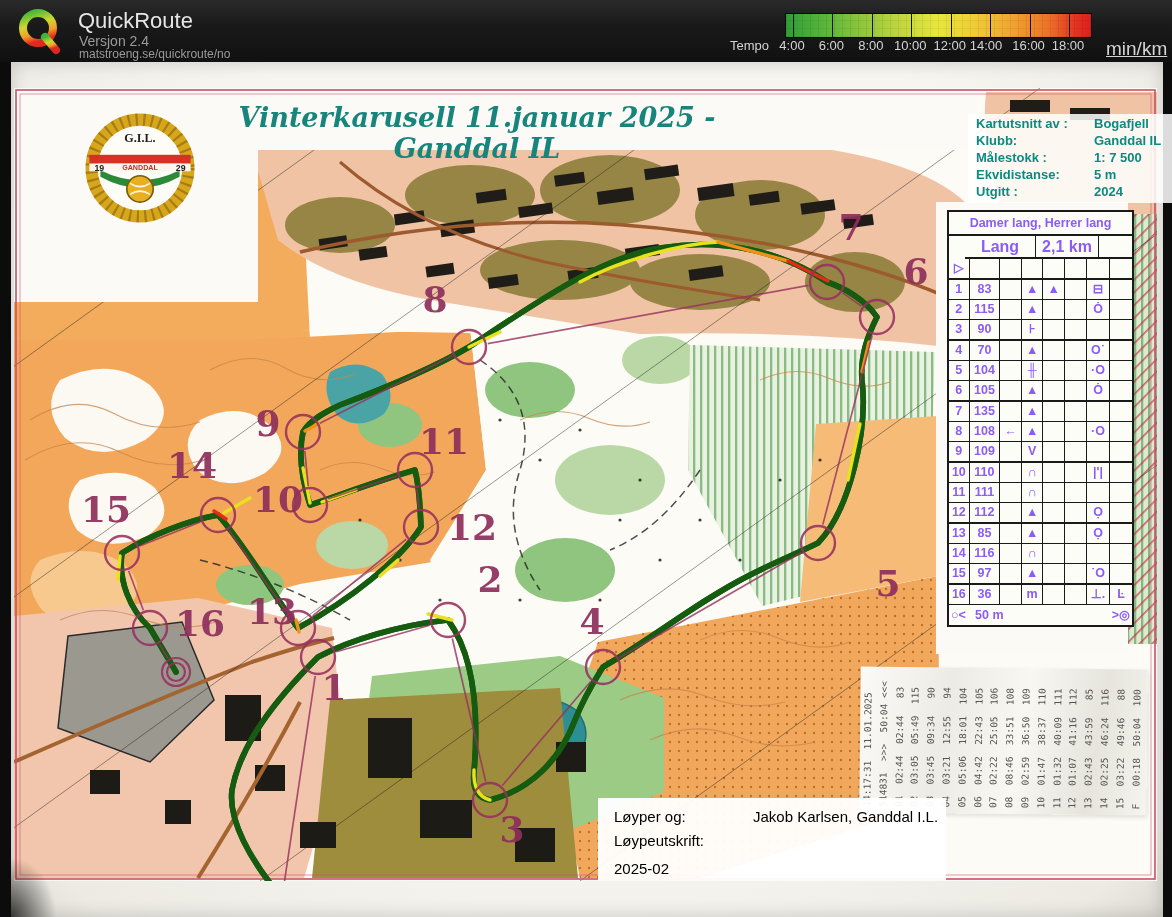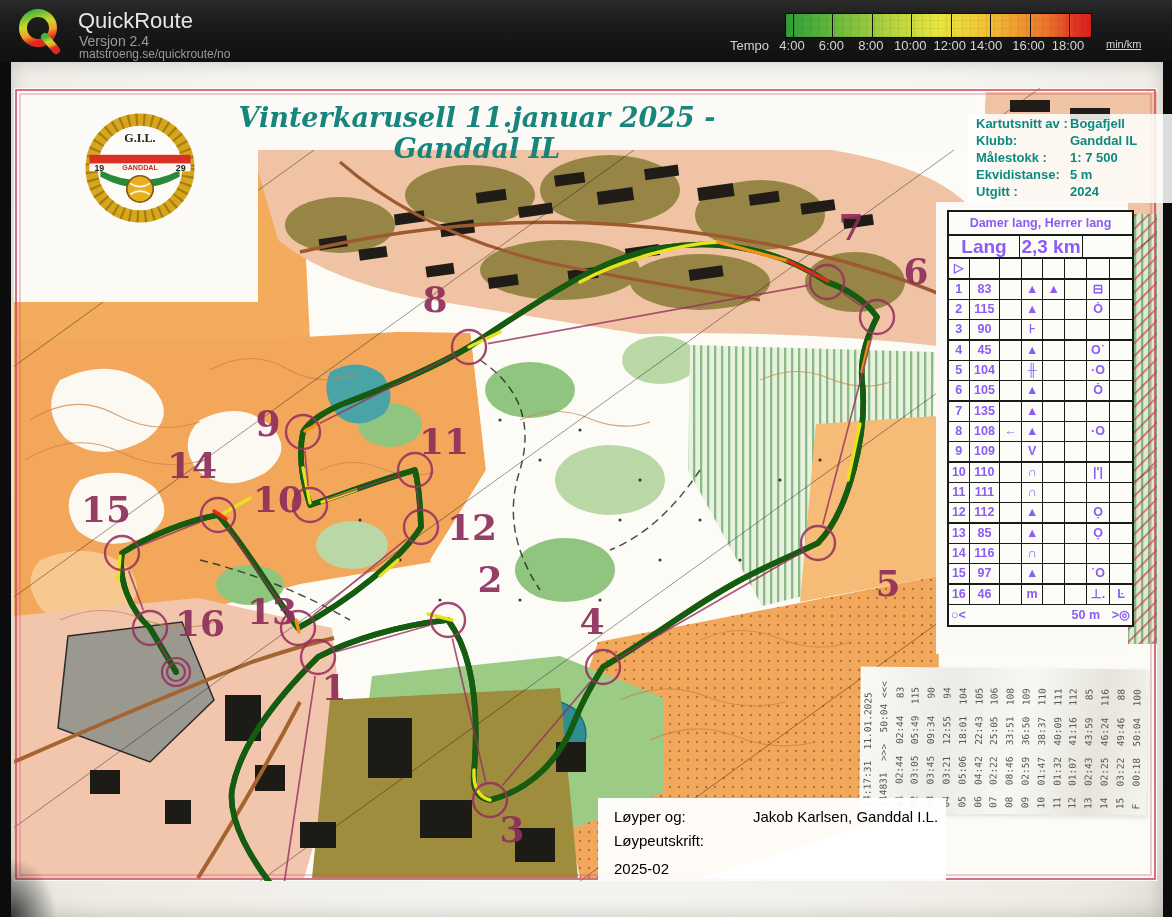--- a/index.html
+++ b/index.html
@@ -14,52 +14,52 @@
   .tempo{position:absolute;left:722px;top:0;width:450px;height:44px;}
   .tempo-label{position:absolute;left:8px;top:38px;color:#d4d4d4;font-size:13px;}
   .tempo-bar{position:absolute;left:63px;top:13px;width:305px;height:23px;border:1px solid #0a0a0a;
     background:linear-gradient(90deg,#2f9d38 0%,#57b43a 12%,#8fc63c 25%,#c2d73e 38%,#e8e63c 50%,
       #f0cc36 62%,#f0a430 74%,#ec7228 86%,#e23422 95%,#dc1f1c 100%);}
   .tempo-bar .cells{position:absolute;inset:0;
     background:repeating-linear-gradient(90deg,rgba(0,0,0,0.07) 0 1px,transparent 1px 8px),
                repeating-linear-gradient(0deg,rgba(0,0,0,0.05) 0 1px,transparent 1px 8px);}
   .tempo-tick{position:absolute;top:0;width:1px;height:23px;background:#111;}
   .tempo-tick-label{position:absolute;top:38px;color:#d4d4d4;font-size:13px;transform:translateX(-50%);}
-  .tempo-unit{position:absolute;left:384px;top:38px;color:#d4d4d4;font-size:11px;text-decoration:underline;}
+  .tempo-unit{position:absolute;left:384px;top:38px;color:#d4d4d4;font-size:19px;text-decoration:underline;}
   
   .paper{position:absolute;left:11px;top:62px;width:1152px;height:855px;
     background:radial-gradient(ellipse at 50% 40%,#f7f5f0 60%,#eceae3 92%,#dcdad2 100%);
     box-shadow:inset 0 0 18px rgba(0,0,0,0.18);z-index:5;}
   .corner-smudge{position:absolute;left:0;bottom:0;width:46px;height:60px;
     background:radial-gradient(ellipse at 0% 100%,rgba(20,20,20,.8) 0%,rgba(20,20,20,0) 70%);}
   .mapsvg{position:absolute;left:3px;top:26px;}
   
   .map-title{position:absolute;left:196px;top:40px;width:540px;text-align:center;
     font-family:"DejaVu Serif",serif;font-style:italic;font-weight:bold;font-size:27px;color:#17857b;}
   .info-panel{position:absolute;left:957px;top:52px;width:200px;background:rgba(255,255,255,0.86);
     padding:2px 0 2px 8px;}
   .info-row{display:flex;height:17px;font-weight:bold;font-size:13px;color:#0d8a80;}
-  .info-row .lab{width:94px;}
+  .info-row .lab{width:118px;}
   .info-row .val{flex:1;}
   
   .card{position:absolute;left:936px;top:148px;width:183px;background:#fdfdf8;border:2px solid #1a1a1a;
     font-family:"Liberation Sans",sans-serif;color:#8b5cf6;}
   .card-title{height:22px;line-height:22px;text-align:center;font-weight:bold;font-size:12.5px;
     border-bottom:2px solid #1a1a1a;}
-  .card-sub{display:flex;height:21px;border-bottom:2px solid #1a1a1a;font-weight:bold;font-size:19px;}
+  .card-sub{display:flex;height:21px;border-bottom:2px solid #1a1a1a;font-weight:bold;font-size:16px;margin-left:16px;}
   .card-sub div{border-right:1px solid #1a1a1a;text-align:center;line-height:21px;}
   .card-sub div:last-child{border-right:none;}
   .card-row{display:flex;height:19px;border-bottom:1px solid #1a1a1a;}
   .card-row.thick{border-bottom:2px solid #1a1a1a;}
   .card-cell{border-right:1px solid #1a1a1a;text-align:center;line-height:19px;font-weight:bold;
     font-size:12.5px;overflow:hidden;}
   .card-cell:last-child{border-right:none;}
   .card-finish{display:flex;height:20px;font-weight:bold;font-size:12.5px;}
   .card-finish .fl{width:24px;text-align:left;line-height:20px;padding-left:2px;}
-  .card-finish .fc{flex:1;text-align:right;line-height:20px;}
+  .card-finish .fc{flex:1;text-align:left;line-height:20px;}
   .card-finish .fr{width:30px;text-align:right;line-height:20px;padding-right:2px;}
   
   .receipt{position:absolute;left:849px;top:606px;width:287px;height:146px;
     background:linear-gradient(100deg,#fbfaf6 0%,#ecebe5 30%,#f8f7f2 55%,#e6e4dd 80%,#f5f4ee 100%);
     box-shadow:1px 2px 4px rgba(0,0,0,0.12);transform:rotate(0.6deg);overflow:hidden;}
   .receipt-inner{position:absolute;left:0;top:0;width:146px;height:287px;
     transform:translate(0,146px) rotate(-90deg);transform-origin:0 0;}
   .receipt-line{height:15.8px;line-height:15.8px;font-family:"DejaVu Sans Mono",monospace;
     font-size:9.5px;color:#55534e;white-space:pre;text-align:left;padding-left:6px;}
   
@@ -404,21 +404,21 @@
     <div class="info-row">
         <span class="lab">Utgitt :</span>
         <span class="val">2024</span>
       </div>
   </div>
 
   <div class="card">
     <div class="card-title">Damer lang, Herrer lang</div>
     <div class="card-sub">
       <div style="width:70px">Lang</div>
-      <div style="width:62px">2,3 km</div>
+      <div style="width:62px">2,1 km</div>
       <div style="flex:1"></div>
     </div>
     <div id="cardRows">
         <div class="card-row thick">
           <div class="card-cell" style="width: 20px;">▷</div>
           <div class="card-cell" style="width: 30px;"></div>
           <div class="card-cell" style="width: 21px;"></div>
           <div class="card-cell" style="width: 21px;"></div>
           <div class="card-cell" style="width: 21px;"></div>
           <div class="card-cell" style="width: 21px;"></div>
@@ -450,21 +450,21 @@
           <div class="card-cell" style="width: 30px;">90</div>
           <div class="card-cell" style="width: 21px;"></div>
           <div class="card-cell" style="width: 21px;">⊦</div>
           <div class="card-cell" style="width: 21px;"></div>
           <div class="card-cell" style="width: 21px;"></div>
           <div class="card-cell" style="width: 23px;"></div>
           <div class="card-cell" style="width: 22px;"></div>
         </div>
         <div class="card-row">
           <div class="card-cell" style="width: 20px;">4</div>
-          <div class="card-cell" style="width: 30px;">45</div>
+          <div class="card-cell" style="width: 30px;">70</div>
           <div class="card-cell" style="width: 21px;"></div>
           <div class="card-cell" style="width: 21px;">▲</div>
           <div class="card-cell" style="width: 21px;"></div>
           <div class="card-cell" style="width: 21px;"></div>
           <div class="card-cell" style="width: 23px;">O˙</div>
           <div class="card-cell" style="width: 22px;"></div>
         </div>
         <div class="card-row">
           <div class="card-cell" style="width: 20px;">5</div>
           <div class="card-cell" style="width: 30px;">104</div>
@@ -570,21 +570,21 @@
           <div class="card-cell" style="width: 30px;">97</div>
           <div class="card-cell" style="width: 21px;"></div>
           <div class="card-cell" style="width: 21px;">▲</div>
           <div class="card-cell" style="width: 21px;"></div>
           <div class="card-cell" style="width: 21px;"></div>
           <div class="card-cell" style="width: 23px;">˙O</div>
           <div class="card-cell" style="width: 22px;"></div>
         </div>
         <div class="card-row">
           <div class="card-cell" style="width: 20px;">16</div>
-          <div class="card-cell" style="width: 30px;">46</div>
+          <div class="card-cell" style="width: 30px;">36</div>
           <div class="card-cell" style="width: 21px;"></div>
           <div class="card-cell" style="width: 21px;">m</div>
           <div class="card-cell" style="width: 21px;"></div>
           <div class="card-cell" style="width: 21px;"></div>
           <div class="card-cell" style="width: 23px;">⊥.</div>
           <div class="card-cell" style="width: 22px;">Ŀ</div>
         </div>
       </div>
     <div class="card-finish">
       <div class="fl">○&lt;</div>

